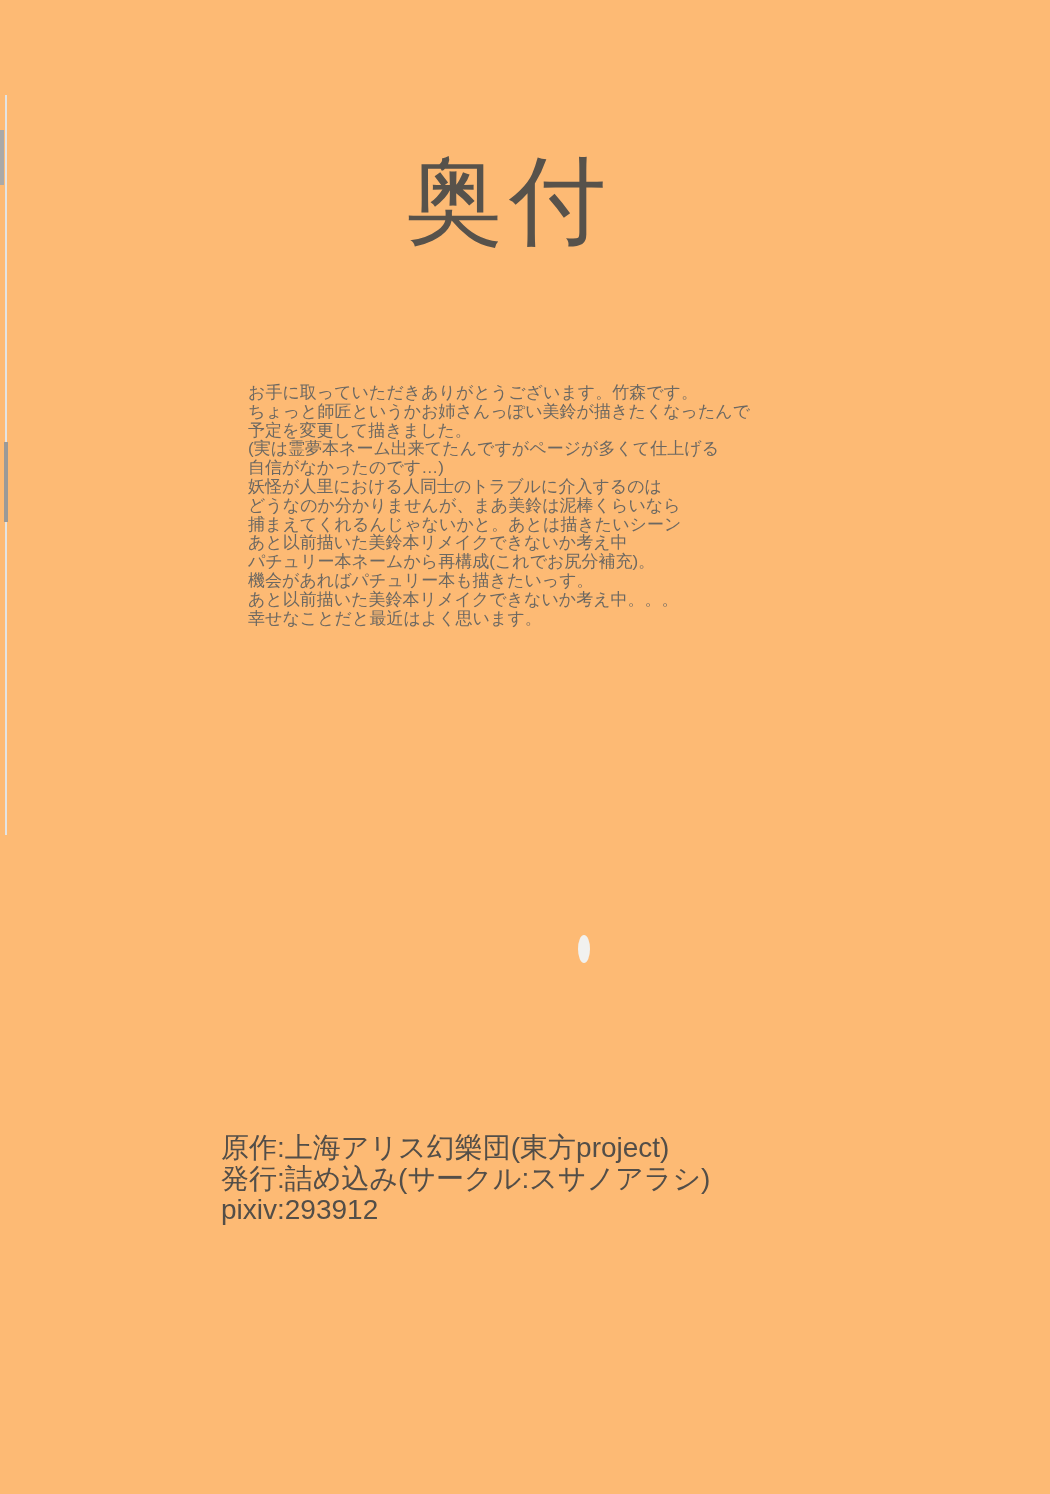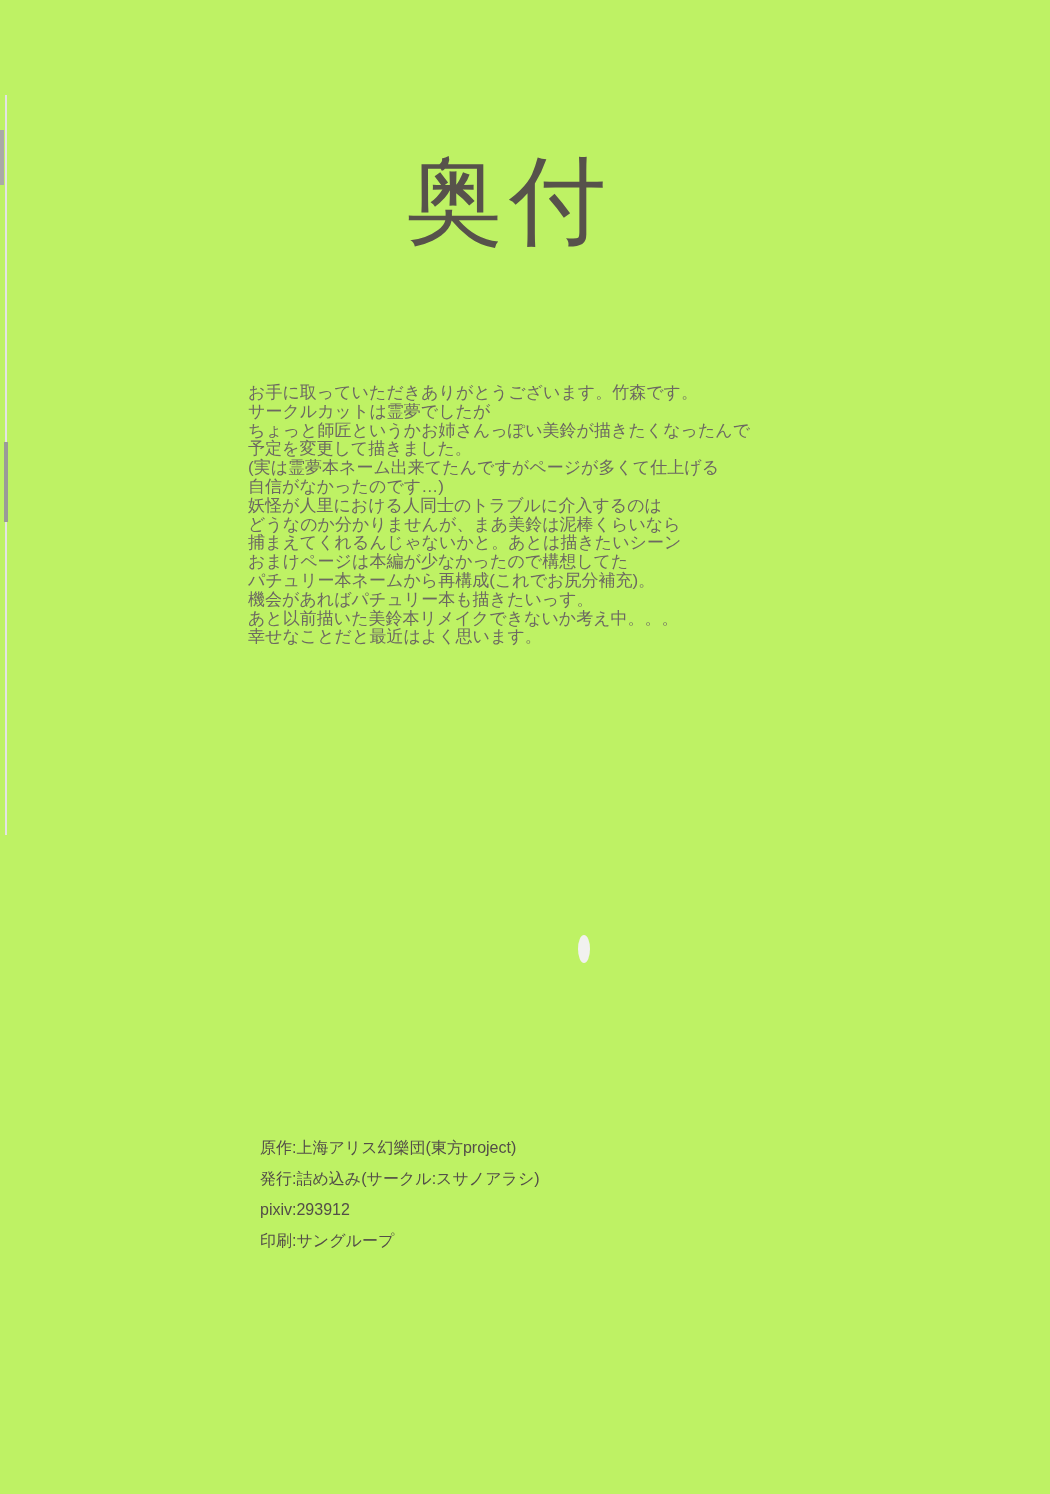--- a/index.html
+++ b/index.html
@@ -10,21 +10,21 @@
     width: 1050px;
     height: 1494px;
     background: #ffffff;
     font-family: "Liberation Sans", "DejaVu Sans", sans-serif;
     overflow: hidden;
   }
   .page {
     position: relative;
     width: 1050px;
     height: 1494px;
-    background: #bef264;
+    background: #fdba74;
   }
   .page-title {
     position: absolute;
     left: 406px;
     top: 148px;
     font-size: 97px;
     line-height: 1.1;
     letter-spacing: 6px;
     font-weight: 500;
     color: #57524b;
@@ -37,25 +37,24 @@
     font-size: 17px;
     line-height: 18.8px;
     color: #6c6862;
     white-space: nowrap;
     margin-top: 12px;
   }
   .colophon {
     position: absolute;
     left: 221px;
     top: 1132px;
-    font-size: 16px;
+    font-size: 28px;
     line-height: 31px;
     color: #534e48;
     white-space: nowrap;
-    margin-left: 39px;
   }
   
   .edge-strip {
     position: absolute;
     left: 5px;
     top: 95px;
     width: 2px;
     height: 740px;
     background: #e4e4e3;
   }
@@ -92,35 +91,33 @@
 
   <div class="edge-strip"></div>
   <div class="edge-dark-1"></div>
   <div class="edge-dark-2"></div>
   <div class="smudge"></div>
 
   <h1 class="page-title" style="margin:0; font-weight:500;">奥付</h1>
 
   <div class="afterword">
     <div>お手に取っていただきありがとうございます。竹森です。</div>
-    <div>サークルカットは霊夢でしたが</div>
     <div>ちょっと師匠というかお姉さんっぽい美鈴が描きたくなったんで</div>
     <div>予定を変更して描きました。</div>
     <div>(実は霊夢本ネーム出来てたんですがページが多くて仕上げる</div>
     <div>自信がなかったのです…)</div>
     <div>妖怪が人里における人同士のトラブルに介入するのは</div>
     <div>どうなのか分かりませんが、まあ美鈴は泥棒くらいなら</div>
     <div>捕まえてくれるんじゃないかと。あとは描きたいシーン</div>
-    <div>おまけページは本編が少なかったので構想してた</div>
+    <div>あと以前描いた美鈴本リメイクできないか考え中</div>
     <div>パチュリー本ネームから再構成(これでお尻分補充)。</div>
     <div>機会があればパチュリー本も描きたいっす。</div>
     <div>あと以前描いた美鈴本リメイクできないか考え中。。。</div>
     <div>幸せなことだと最近はよく思います。</div>
   </div>
 
   <div class="colophon">
     <div>原作:上海アリス幻樂団(東方project)</div>
     <div>発行:詰め込み(サークル:スサノアラシ)</div>
     <div>pixiv:293912</div>
-    <div>印刷:サングループ</div>
   </div>
 
 </div>
 
 </body></html>

